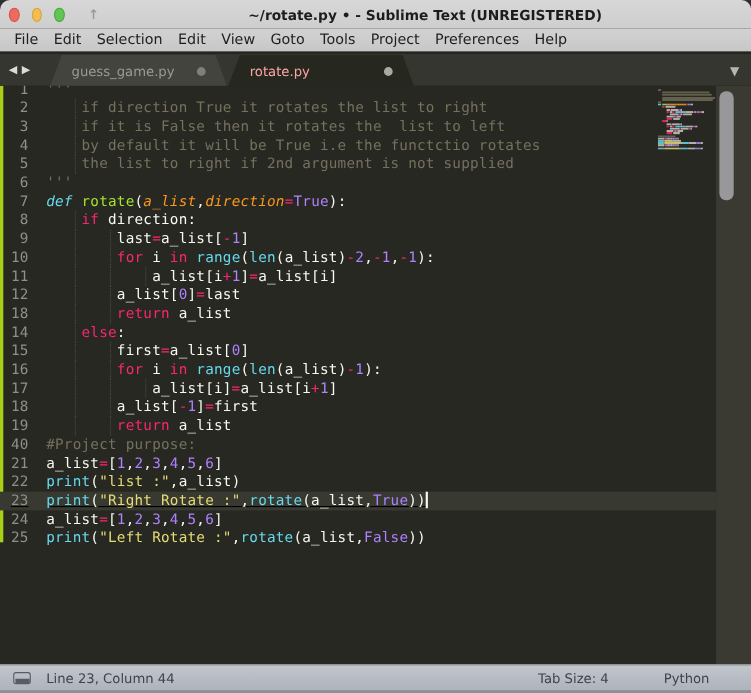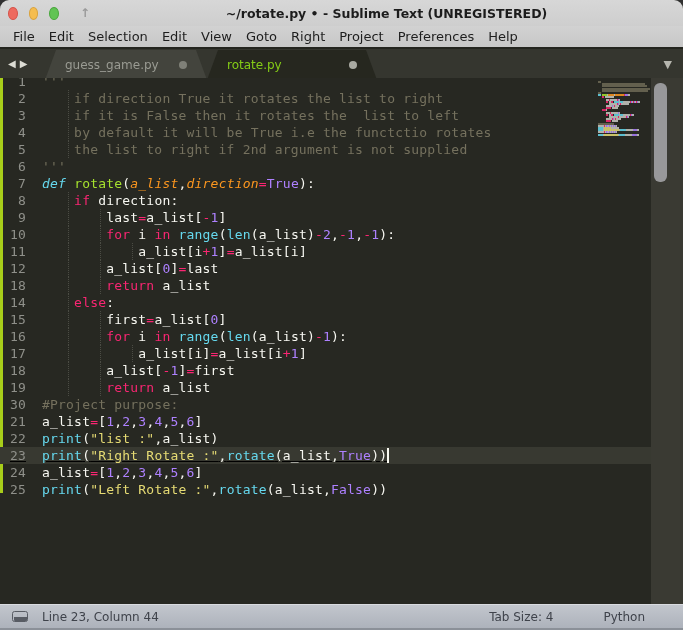--- a/index.html
+++ b/index.html
@@ -37,21 +37,21 @@
   }
   .tab-nav{position:absolute;left:8px;top:8px;display:flex;gap:4px;}
   .tab-nav span{color:#dcdcd4;font-size:10px;line-height:13px;}
   .tab{
     position:absolute;top:1px;height:30px;display:flex;align-items:center;
     justify-content:space-between;padding:0 20px;
     clip-path:polygon(11px 0, calc(100% - 11px) 0, 100% 100%, 0 100%);
     font-size:12px;
   }
   .tab.inactive{background:#43443d;color:#9a9b93;}
-  .tab.active{background:#26271f;color:#84cc16;align-items:center;}
+  .tab.active{background:#26271f;color:#fca5a5;align-items:center;}
   .tab-dot{width:8px;height:8px;border-radius:50%;flex:none;margin-left:14px;}
   .tab.inactive .tab-dot{background:#7f8078;}
   .tab.active .tab-dot{background:#a9aaa2;}
   .tab-overflow{position:absolute;right:11px;top:9px;color:#b6b6ae;font-size:11px;}
   
   .editor{
     position:absolute;top:78px;left:0;right:0;bottom:26px;
     background:#272822;overflow:hidden;
   }
   .diffbar{position:absolute;left:0;top:0;width:3px;height:415px;background:#a8ce1a;}
@@ -115,21 +115,21 @@
     <div class="title">~/rotate.py • - Sublime Text (UNREGISTERED)</div>
   </div>
 
   <div class="menubar" id="menubar">
       <span class="menu-item">File</span>
       <span class="menu-item">Edit</span>
       <span class="menu-item">Selection</span>
       <span class="menu-item">Edit</span>
       <span class="menu-item">View</span>
       <span class="menu-item">Goto</span>
-      <span class="menu-item">Right</span>
+      <span class="menu-item">Tools</span>
       <span class="menu-item">Project</span>
       <span class="menu-item">Preferences</span>
       <span class="menu-item">Help</span>
     </div>
 
   <div class="tabstrip">
     <div class="tab-nav">
       <span>◀</span>
       <span>▶</span>
     </div>
@@ -161,21 +161,21 @@
         <div class="row"><div class="gutter">10</div><div class="code"><span class="indent-guide" style="left: 26.12px;"></span><span class="indent-guide" style="left: 58.24px;"></span><span class="t-fg">        </span><span class="t-kw">for</span><span class="t-fg"> i </span><span class="t-kw">in</span><span class="t-fg"> </span><span class="t-cy">range</span><span class="t-fg">(</span><span class="t-cy">len</span><span class="t-fg">(a_list)</span><span class="t-kw">-</span><span class="t-num">2</span><span class="t-fg">,</span><span class="t-kw">-</span><span class="t-num">1</span><span class="t-fg">,</span><span class="t-kw">-</span><span class="t-num">1</span><span class="t-fg">):</span></div></div>
         <div class="row"><div class="gutter">11</div><div class="code"><span class="indent-guide" style="left: 26.12px;"></span><span class="indent-guide" style="left: 58.24px;"></span><span class="indent-guide" style="left: 90.36px;"></span><span class="t-fg">            a_list[i</span><span class="t-kw">+</span><span class="t-num">1</span><span class="t-fg">]</span><span class="t-kw">=</span><span class="t-fg">a_list[i]</span></div></div>
         <div class="row"><div class="gutter">12</div><div class="code"><span class="indent-guide" style="left: 26.12px;"></span><span class="indent-guide" style="left: 58.24px;"></span><span class="t-fg">        a_list[</span><span class="t-num">0</span><span class="t-fg">]</span><span class="t-kw">=</span><span class="t-fg">last</span></div></div>
         <div class="row"><div class="gutter">18</div><div class="code"><span class="indent-guide" style="left: 26.12px;"></span><span class="indent-guide" style="left: 58.24px;"></span><span class="t-fg">        </span><span class="t-kw">return</span><span class="t-fg"> a_list</span></div></div>
         <div class="row"><div class="gutter">14</div><div class="code"><span class="indent-guide" style="left: 26.12px;"></span><span class="t-fg">    </span><span class="t-kw">else</span><span class="t-fg">:</span></div></div>
         <div class="row"><div class="gutter">15</div><div class="code"><span class="indent-guide" style="left: 26.12px;"></span><span class="indent-guide" style="left: 58.24px;"></span><span class="t-fg">        first</span><span class="t-kw">=</span><span class="t-fg">a_list[</span><span class="t-num">0</span><span class="t-fg">]</span></div></div>
         <div class="row"><div class="gutter">16</div><div class="code"><span class="indent-guide" style="left: 26.12px;"></span><span class="indent-guide" style="left: 58.24px;"></span><span class="t-fg">        </span><span class="t-kw">for</span><span class="t-fg"> i </span><span class="t-kw">in</span><span class="t-fg"> </span><span class="t-cy">range</span><span class="t-fg">(</span><span class="t-cy">len</span><span class="t-fg">(a_list)</span><span class="t-kw">-</span><span class="t-num">1</span><span class="t-fg">):</span></div></div>
         <div class="row"><div class="gutter">17</div><div class="code"><span class="indent-guide" style="left: 26.12px;"></span><span class="indent-guide" style="left: 58.24px;"></span><span class="indent-guide" style="left: 90.36px;"></span><span class="t-fg">            a_list[i]</span><span class="t-kw">=</span><span class="t-fg">a_list[i</span><span class="t-kw">+</span><span class="t-num">1</span><span class="t-fg">]</span></div></div>
         <div class="row"><div class="gutter">18</div><div class="code"><span class="indent-guide" style="left: 26.12px;"></span><span class="indent-guide" style="left: 58.24px;"></span><span class="t-fg">        a_list[</span><span class="t-kw">-</span><span class="t-num">1</span><span class="t-fg">]</span><span class="t-kw">=</span><span class="t-fg">first</span></div></div>
         <div class="row"><div class="gutter">19</div><div class="code"><span class="indent-guide" style="left: 26.12px;"></span><span class="indent-guide" style="left: 58.24px;"></span><span class="t-fg">        </span><span class="t-kw">return</span><span class="t-fg"> a_list</span></div></div>
-        <div class="row"><div class="gutter">30</div><div class="code"><span class="t-com">#Project purpose:</span></div></div>
+        <div class="row"><div class="gutter">40</div><div class="code"><span class="t-com">#Project purpose:</span></div></div>
         <div class="row"><div class="gutter">21</div><div class="code"><span class="t-fg">a_list</span><span class="t-kw">=</span><span class="t-fg">[</span><span class="t-num">1</span><span class="t-fg">,</span><span class="t-num">2</span><span class="t-fg">,</span><span class="t-num">3</span><span class="t-fg">,</span><span class="t-num">4</span><span class="t-fg">,</span><span class="t-num">5</span><span class="t-fg">,</span><span class="t-num">6</span><span class="t-fg">]</span></div></div>
         <div class="row"><div class="gutter">22</div><div class="code"><span class="t-cy">print</span><span class="t-fg">(</span><span class="t-str">"list :"</span><span class="t-fg">,a_list)</span></div></div>
         <div class="row current"><div class="gutter">23</div><div class="code"><span class="t-cy">print</span><span class="t-fg">(</span><span class="t-str">"Right Rotate :"</span><span class="t-fg">,</span><span class="t-cy">rotate</span><span class="t-fg">(a_list,</span><span class="t-num">True</span><span class="t-fg">))</span><span class="cursor"></span></div></div>
         <div class="row"><div class="gutter">24</div><div class="code"><span class="t-fg">a_list</span><span class="t-kw">=</span><span class="t-fg">[</span><span class="t-num">1</span><span class="t-fg">,</span><span class="t-num">2</span><span class="t-fg">,</span><span class="t-num">3</span><span class="t-fg">,</span><span class="t-num">4</span><span class="t-fg">,</span><span class="t-num">5</span><span class="t-fg">,</span><span class="t-num">6</span><span class="t-fg">]</span></div></div>
         <div class="row"><div class="gutter">25</div><div class="code"><span class="t-cy">print</span><span class="t-fg">(</span><span class="t-str">"Left Rotate :"</span><span class="t-fg">,</span><span class="t-cy">rotate</span><span class="t-fg">(a_list,</span><span class="t-num">False</span><span class="t-fg">))</span></div></div>
       </div>
     <div class="minimap" id="minimap">
         <div class="mm-row">
           <span class="mm-seg" style="margin-left: 0px; width: 2.85px; background: rgb(110, 106, 86);"></span>
         </div>

